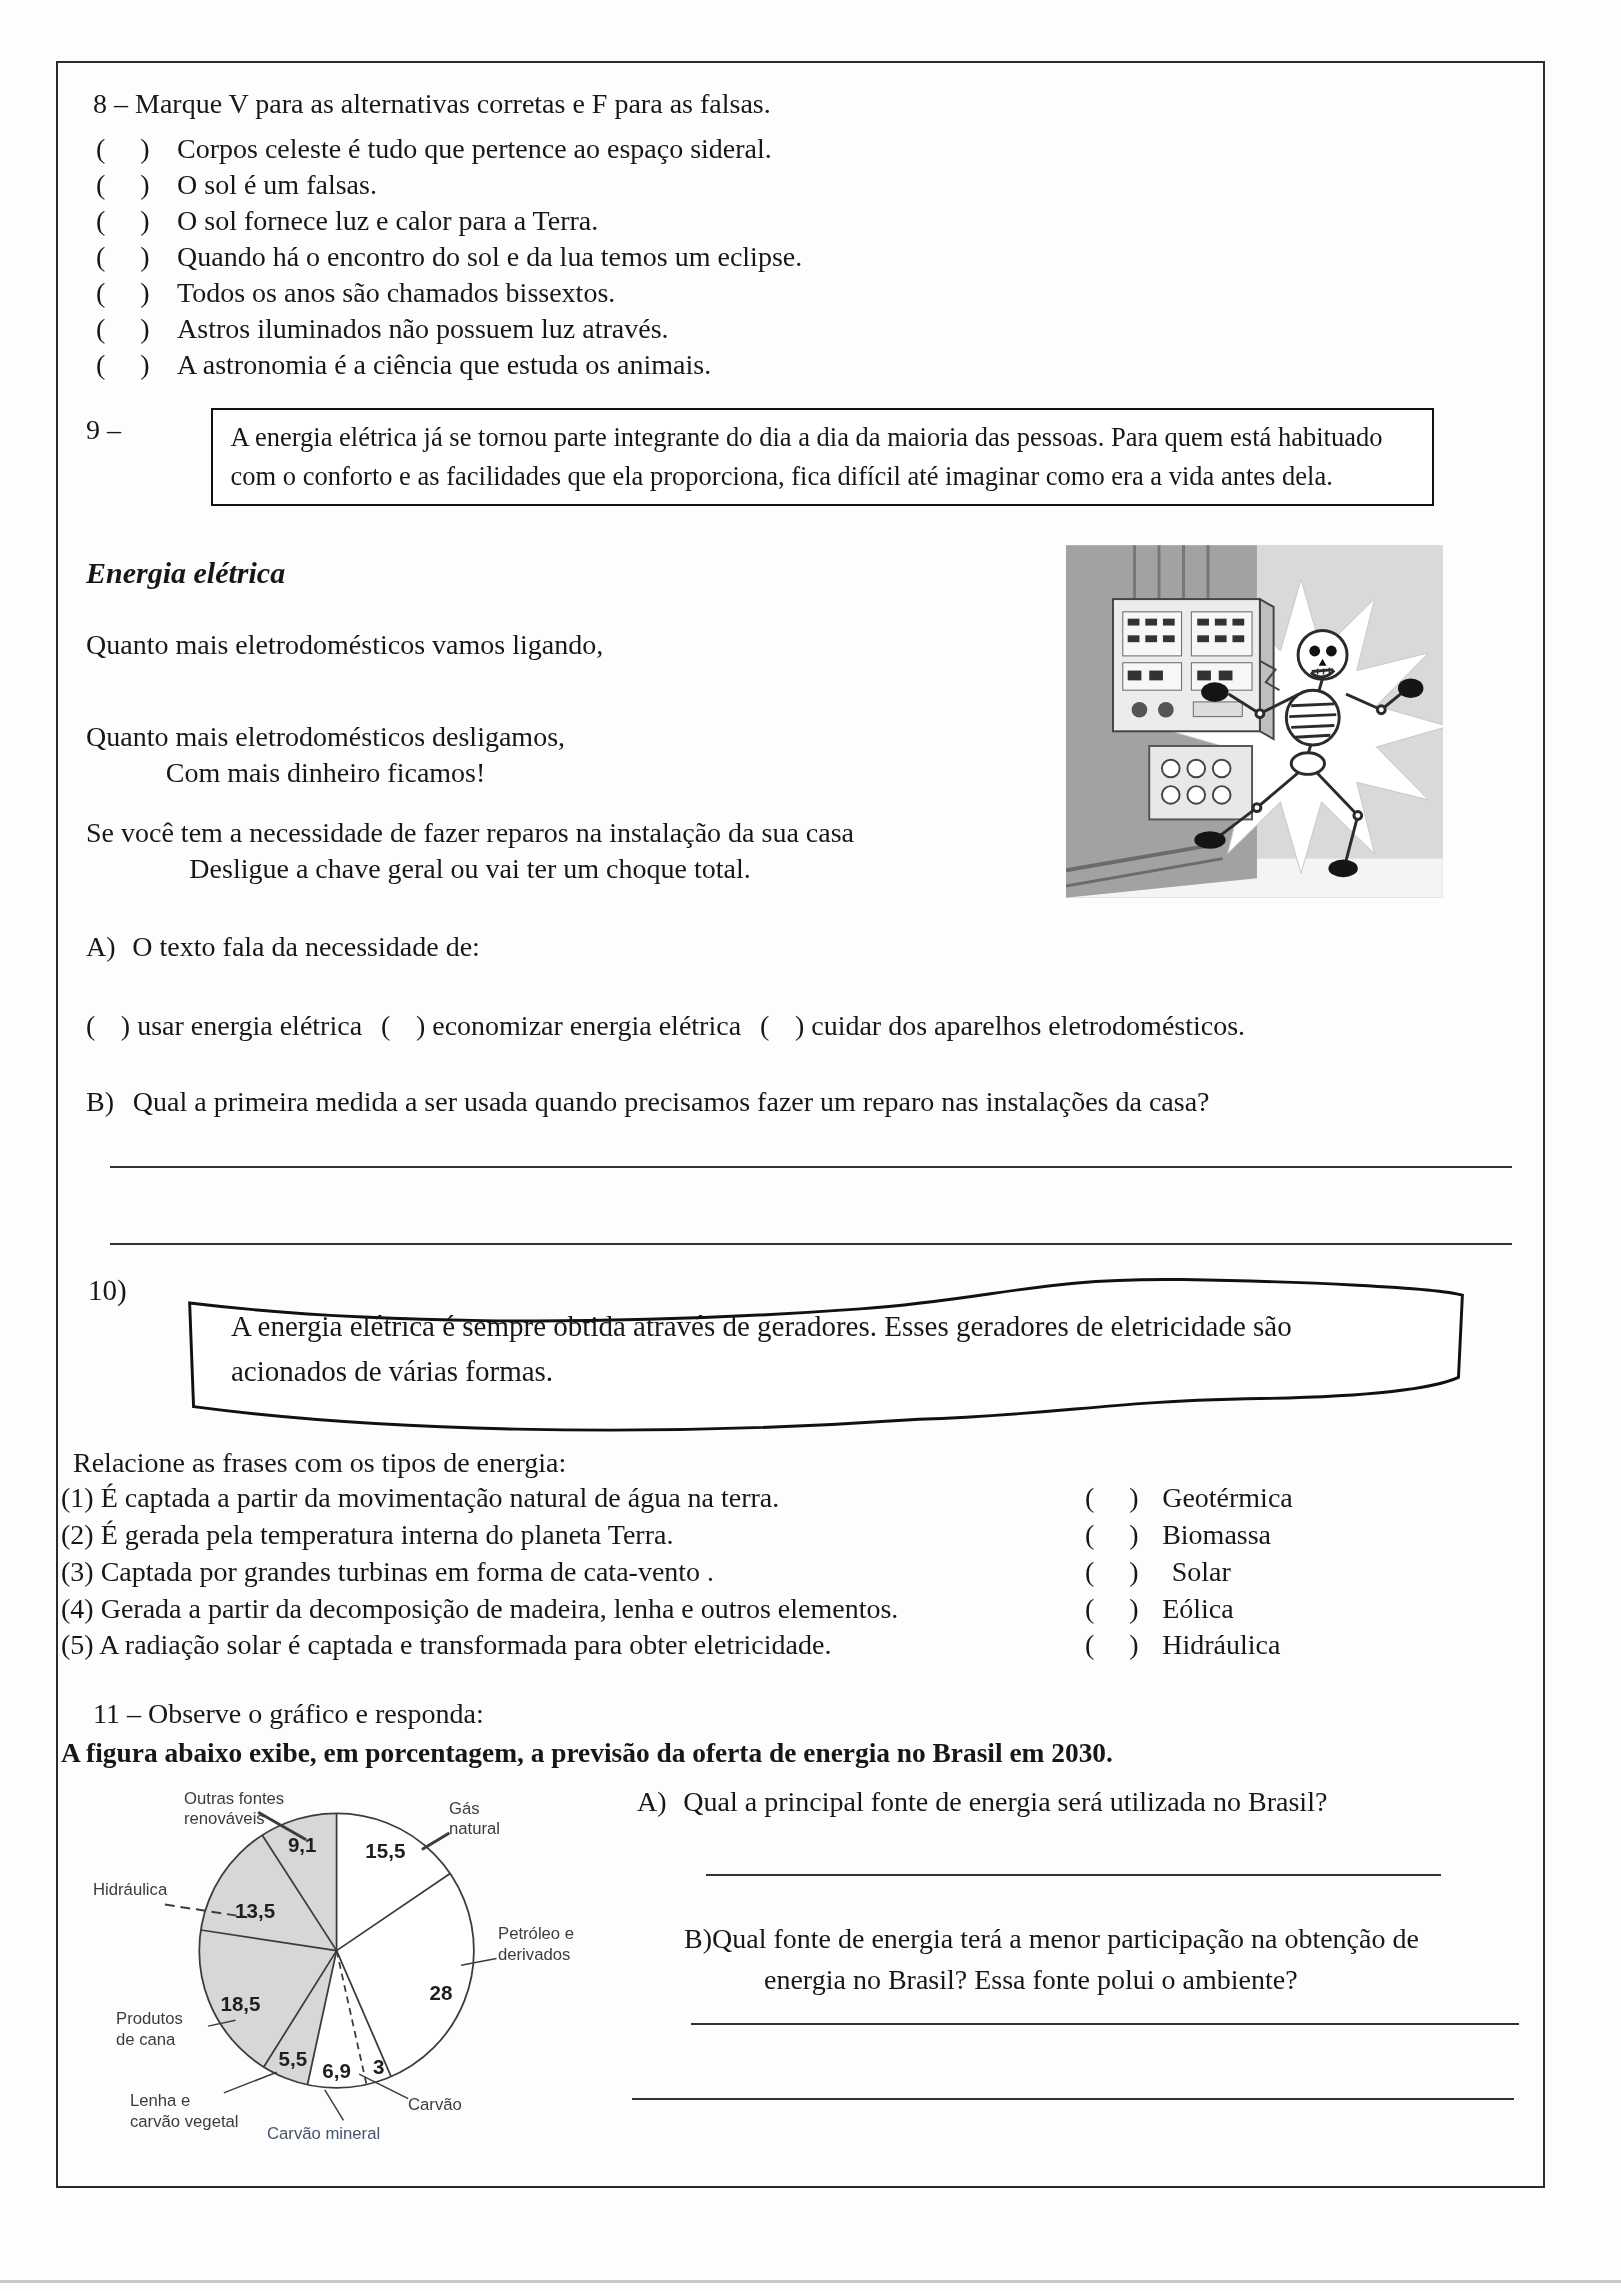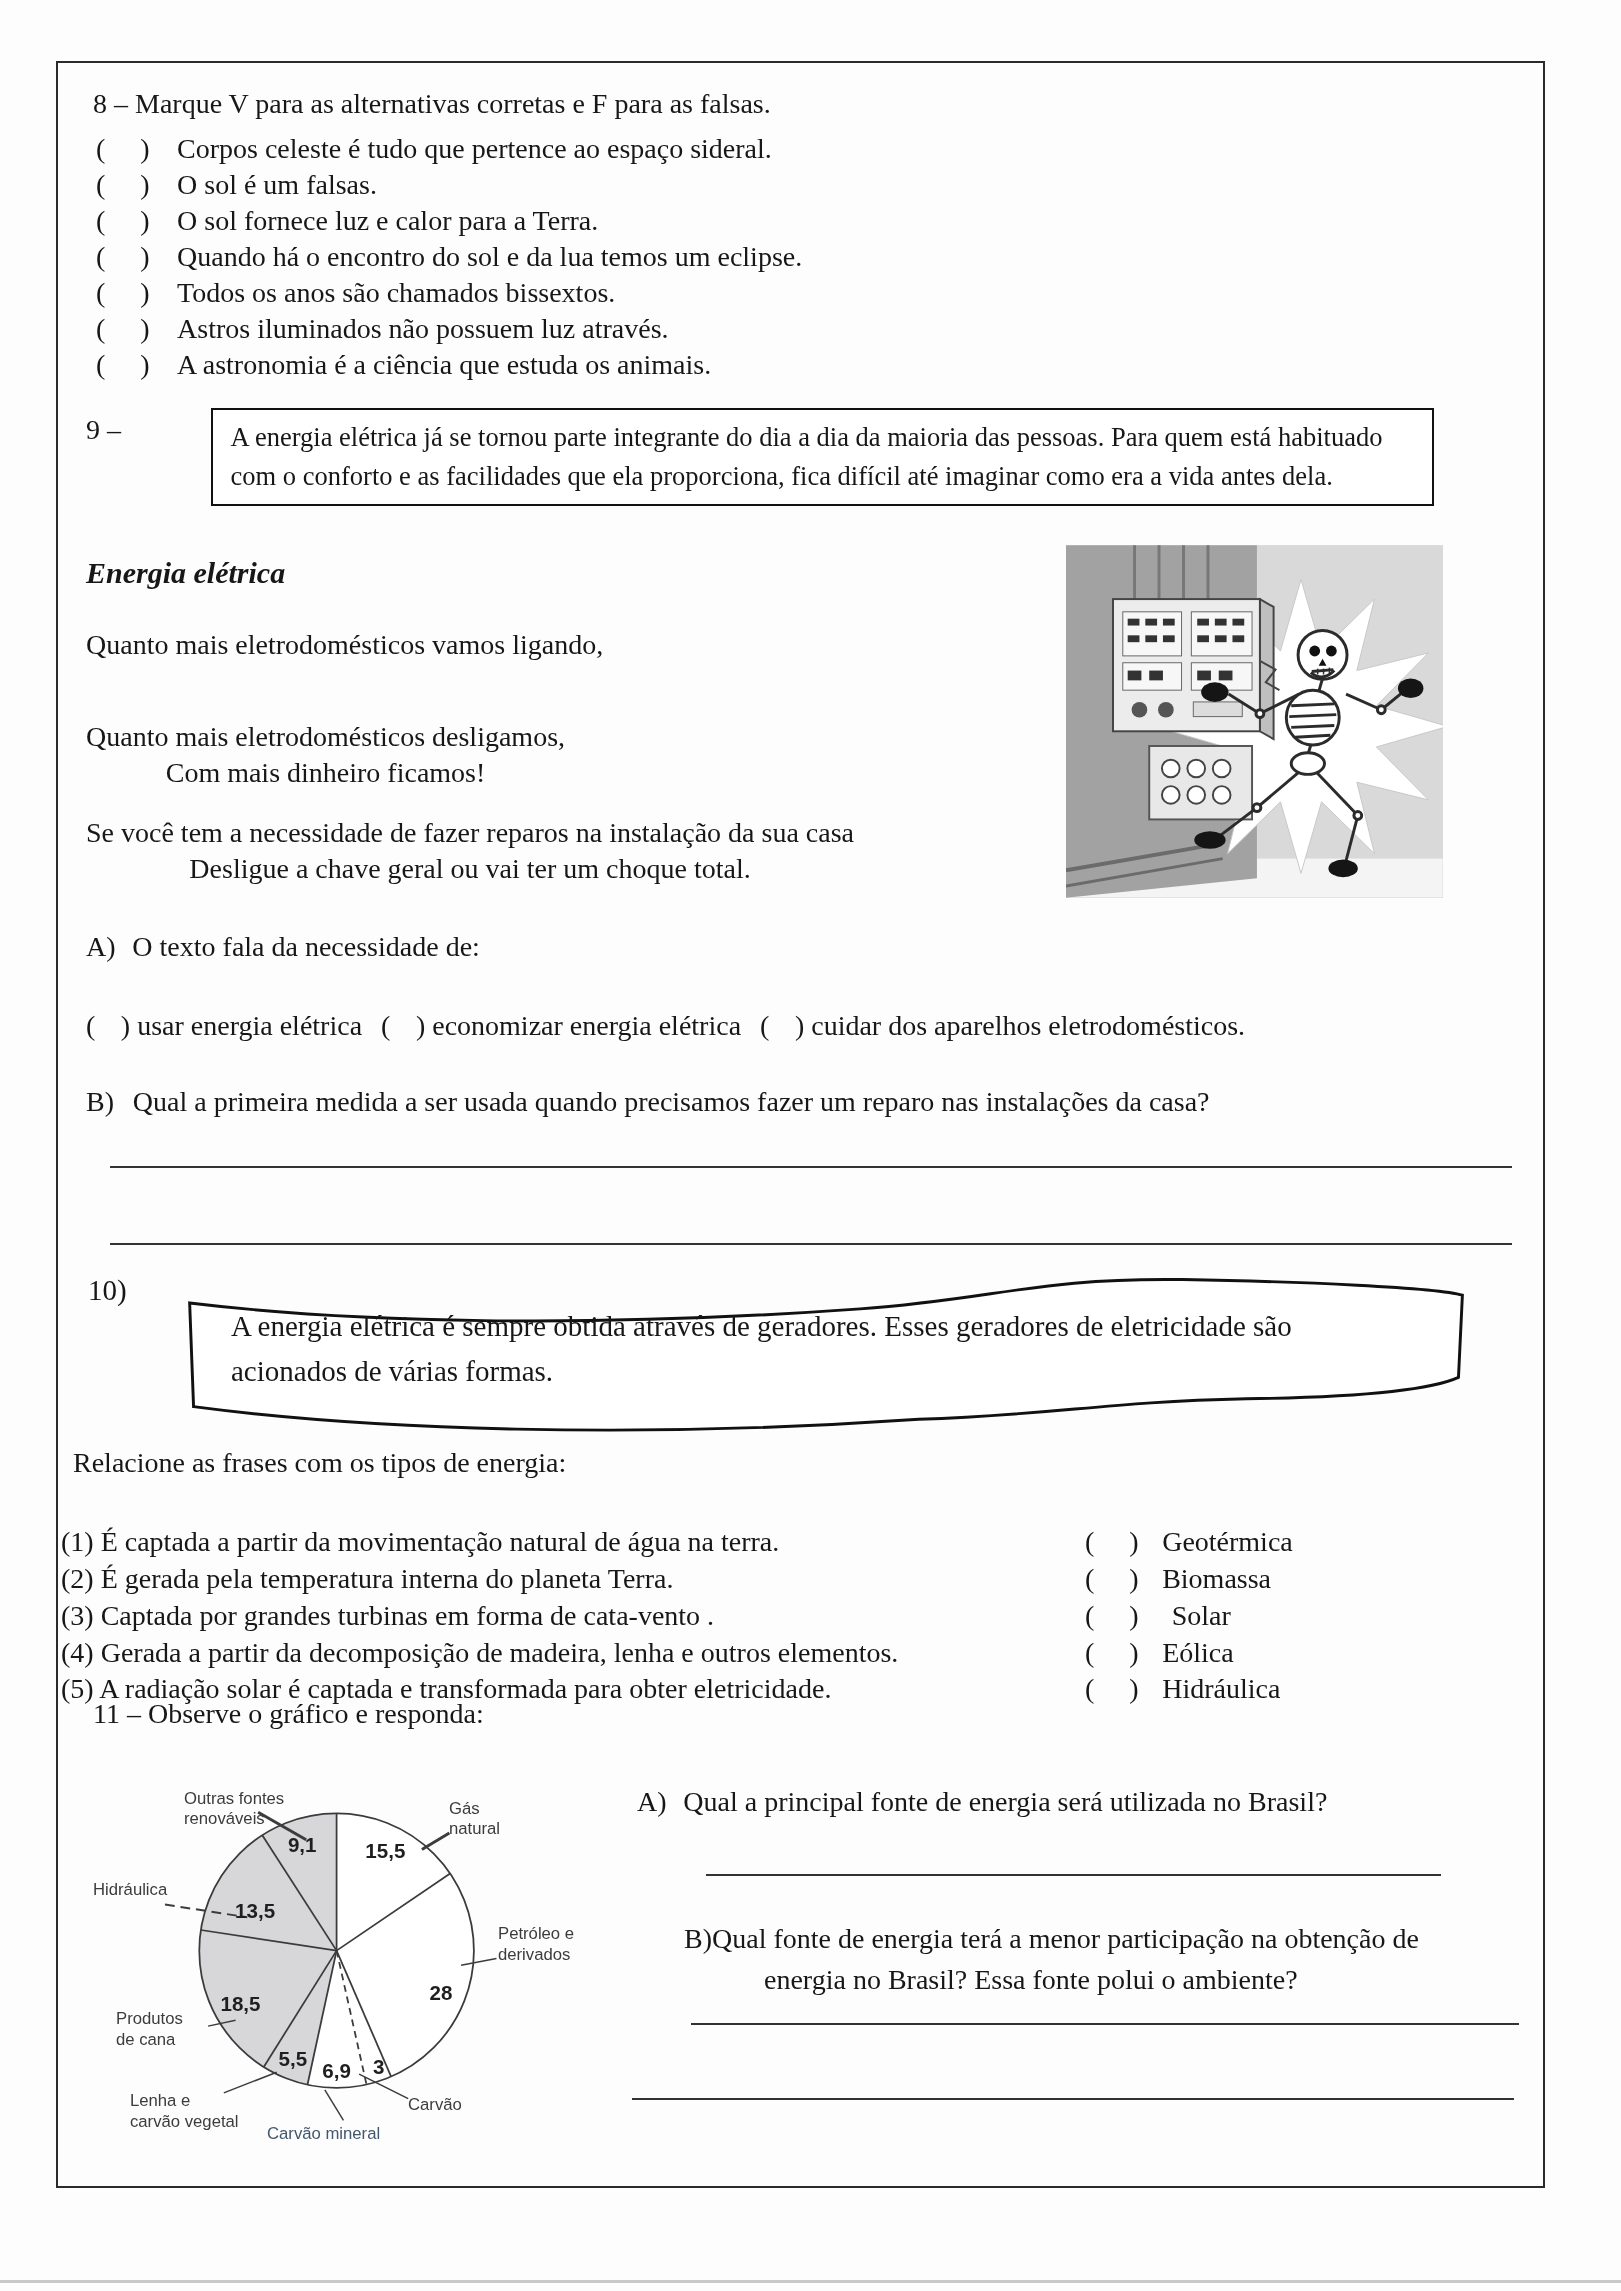--- a/index.html
+++ b/index.html
@@ -12,21 +12,21 @@
   .pgroup{display:inline-block;}
   .pgap{display:inline-block;width:35px;}
   .pgap-s{display:inline-block;width:25.5px;}
   .vf-row{display:flex;align-items:baseline;height:36px;}
   .vf-text{margin-left:27.4px;margin-top:6px;}
   .q9box{border:2.9px solid #111;background:#fff;padding:7.8px 17.6px;font-size:26.5px;line-height:39px;}
   .poem p{margin:0;}
   .opt-row{display:flex;gap:19px;align-items:baseline;font-size:28px;}
   .ansline{border-top:2.9px solid #333;height:0;}
   .ansline-thin{border-top:2px solid #333;height:0;}
-  .match-row{position:absolute;left:0;font-size:28px;white-space:nowrap;margin-top:44px;}
+  .match-row{position:absolute;left:0;font-size:28px;white-space:nowrap;}
   .match-right{position:absolute;left:1024px;top:0;}
   .match-label{margin-left:23.5px;}
   .bold{font-weight:bold;}
   .italic{font-style:italic;}
   .chart-label{position:absolute;font-family:"Liberation Sans", sans-serif;font-size:16.7px;line-height:20.6px;
                color:#3c3c3c;white-space:pre-line;}
   .chart-label.blue{color:#44566b;}
   #pie-borders line, #pie-borders circle{stroke:#3b3b3b;stroke-width:1.8;fill:none;}
   #pie-values text{font-family:"Liberation Sans", sans-serif;font-size:21px;font-weight:bold;
                    fill:#1f1f1f;text-anchor:middle;}
@@ -212,20 +212,21 @@
       <span>(4)</span>  <span>Gerada a partir da decomposição de madeira, lenha e outros elementos.</span>
       <span class="match-right"><span class="pgroup"><span>(</span><span class="pgap"></span><span>)</span></span><span class="match-label">Eólica</span></span>
     </div>
     <div class="match-row" style="top:147px;">
       <span>(5)</span> <span>A radiação solar é captada e transformada para obter eletricidade.</span>
       <span class="match-right"><span class="pgroup"><span>(</span><span class="pgap"></span><span>)</span></span><span class="match-label">Hidráulica</span></span>
     </div>
   </div>
 
   <div class="abs txt" style="left:93px;top:1696px;">11 – Observe o gráfico e responda:</div>
+  <div class="abs txt bold" style="left:61px;top:1735px;font-size:27.4px;">A figura abaixo exibe, em porcentagem, a previsão da oferta de energia no Brasil em 2030.</div>
 
   <div class="abs" style="left:59px;top:1779px;width:564px;height:407px;">
     <svg id="pie-svg" width="564" height="407" viewBox="0 0 575 415">
       <g id="pie-slices">
           <path d="M 283 175 L 283 35 A 140 140 0 0 1 398.79128039843863 96.30832710070172 Z" fill="#ffffff" stroke="none"></path>
           <path d="M 283 175 L 398.79128039843863 96.30832710070172 A 140 140 0 0 1 338.60070468886926 303.4856475957574 Z" fill="#ffffff" stroke="none"></path>
           <path d="M 283 175 L 338.60070468886926 303.4856475957574 A 140 140 0 0 1 313.5400537955159 311.62834667142465 Z" fill="#ffffff" stroke="none"></path>
           <path d="M 283 175 L 313.5400537955159 311.62834667142465 A 140 140 0 0 1 253.31900461091232 311.8175372995471 Z" fill="#ffffff" stroke="none"></path>
           <path d="M 283 175 L 253.31900461091232 311.8175372995471 A 140 140 0 0 1 208.7284341970572 293.67491105191164 Z" fill="#d7d6d9" stroke="none"></path>
           <path d="M 283 175 L 208.7284341970572 293.67491105191164 A 140 140 0 0 1 144.58875573669204 153.968417523094 Z" fill="#d7d6d9" stroke="none"></path>

